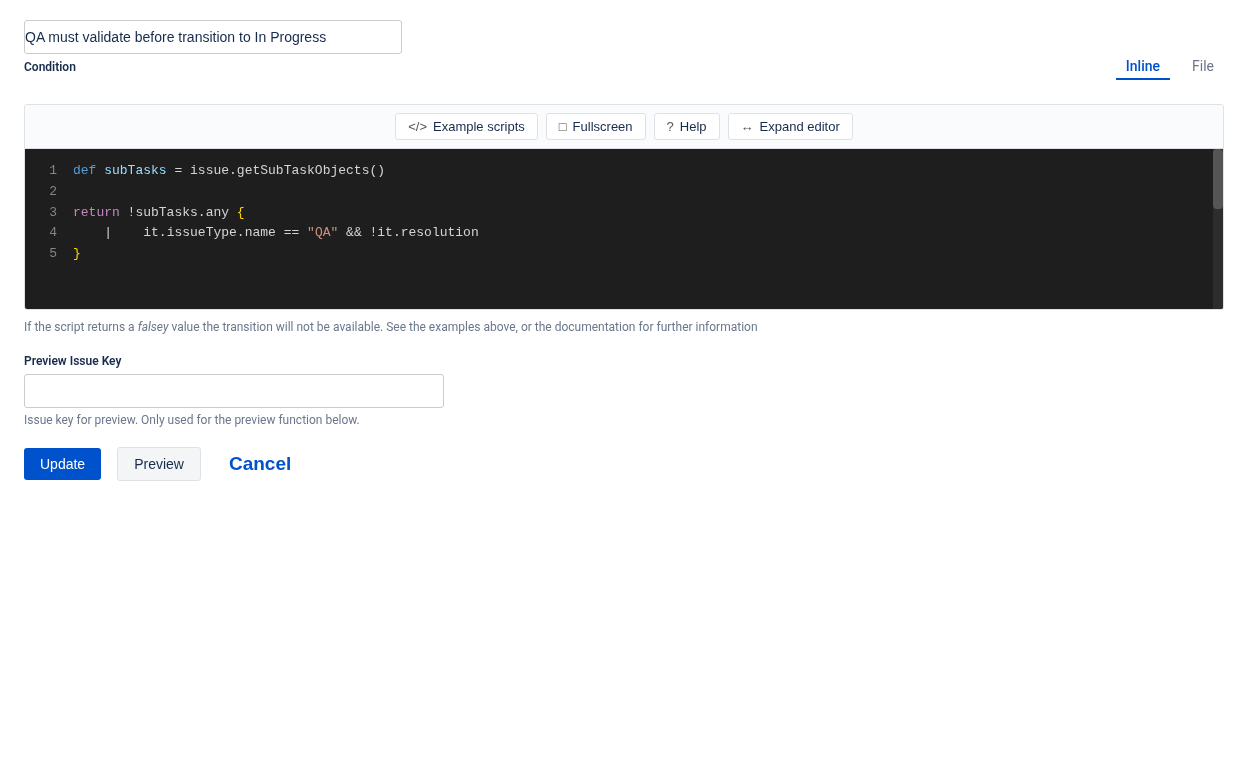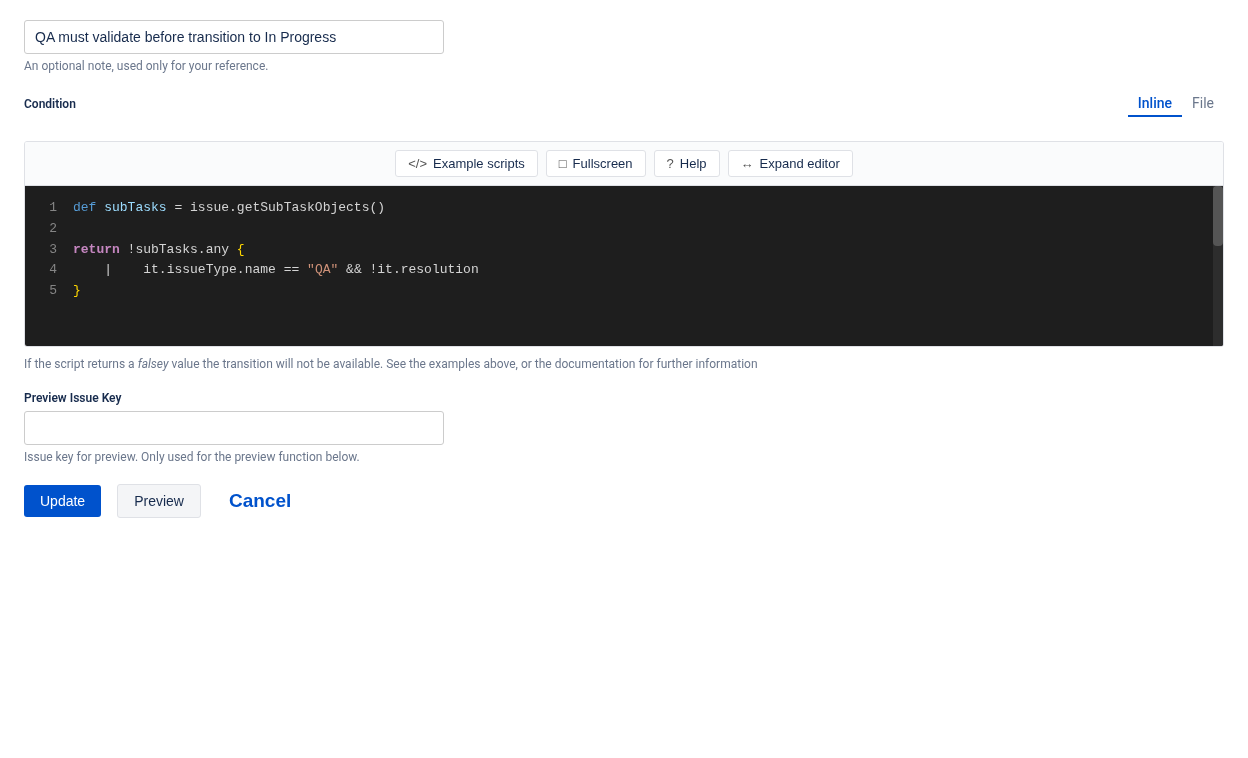--- a/index.html
+++ b/index.html
@@ -12,22 +12,22 @@
     }
 
     .section-label {
       font-weight: 600;
       font-size: 12px;
       color: #172b4d;
       margin-bottom: 6px;
     }
 
     .note-input {
-      width: 420px;
-      padding: 8px 10px;
+      width: 378px;
+      padding: 8px 0;
       border: 1px solid #ccc;
       border-radius: 3px;
       font-size: 14px;
       color: #172b4d;
       outline: none;
     }
 
     .helper-text {
       font-size: 12px;
       color: #6b778c;
@@ -43,21 +43,21 @@
     }
 
     .condition-label {
       font-weight: 600;
       font-size: 12px;
       color: #172b4d;
     }
 
     .tab-group {
       display: flex;
-      gap: 0;
+      gap: 12px;
     }
 
     .tab {
       padding: 4px 10px;
       font-size: 14px;
       cursor: pointer;
       color: #6b778c;
       border-bottom: 2px solid transparent;
       text-decoration: none;
     }
@@ -127,21 +127,21 @@
       flex-shrink: 0;
     }
 
     .line-content {
       flex: 1;
       white-space: pre;
       padding-right: 28px;
     }
 
     .kw-def { color: #569cd6; }
-    .kw-return { color: #c586c0; font-weight: bold; }
+    .kw-return { color: #c586c0; }
     .method-name { color: #9cdcfe; }
     .str-val { color: #ce9178; }
     .brace { color: #ffd700; }
     .pipe { color: #d4d4d4; }
 
     .scrollbar-track {
       position: absolute;
       right: 0;
       top: 0;
       bottom: 0;
@@ -256,21 +256,20 @@
       font-size: 19px;
       font-weight: 700;
       cursor: pointer;
     }
   </style>
 </head>
 <body>
 
 <div>
   <input class="note-input" type="text" value="QA must validate before transition to In Progress" style="">
-  <div class="helper-text">An optional note, used only for your reference.</div>
 </div>
 
 <div>
   <div class="condition-header">
     <div class="condition-label">Condition</div>
     <div class="tab-group">
       <span class="tab active">Inline</span>
       <span class="tab">File</span>
     </div>
   </div>

